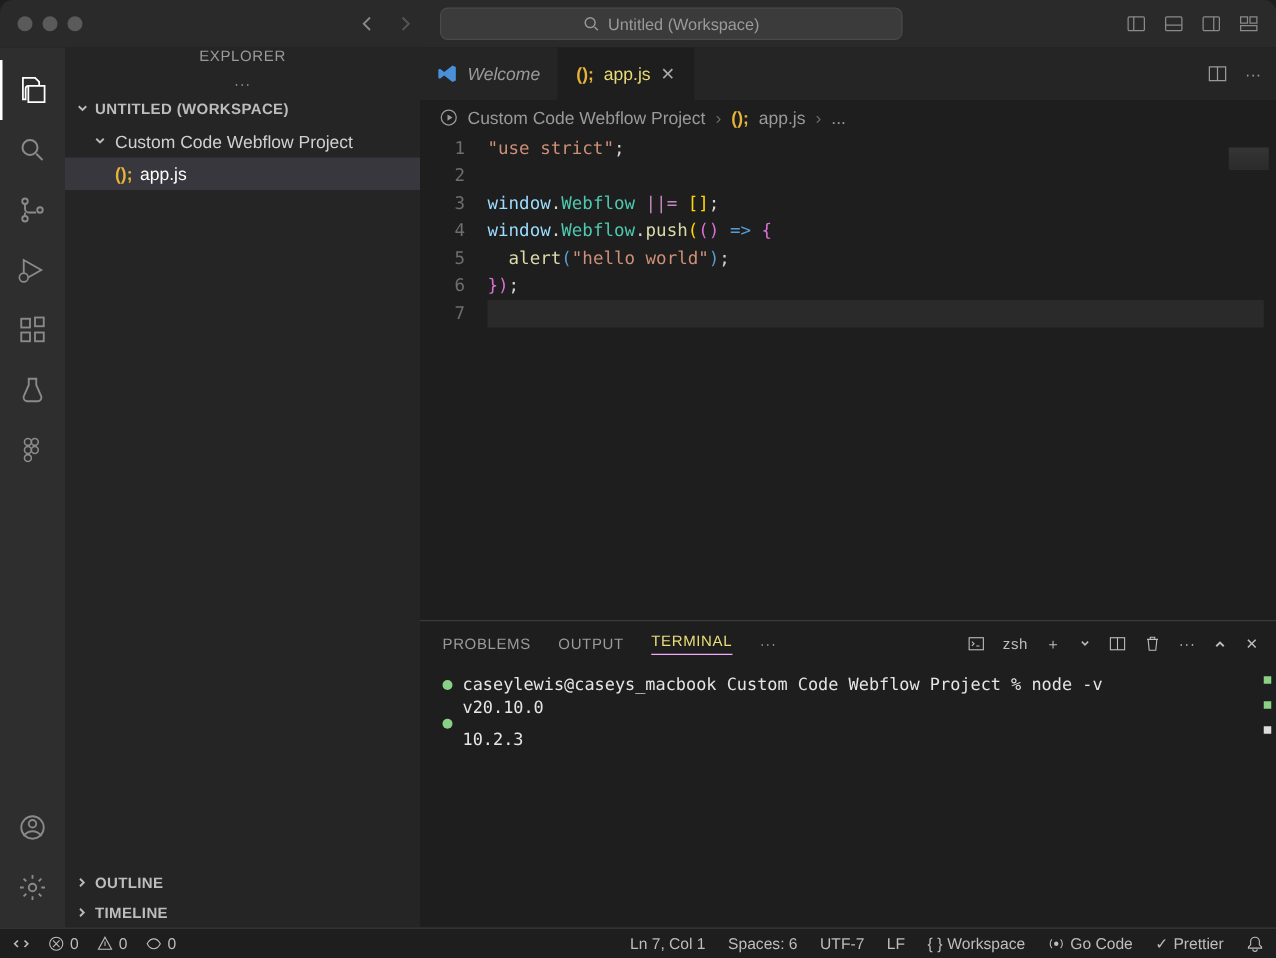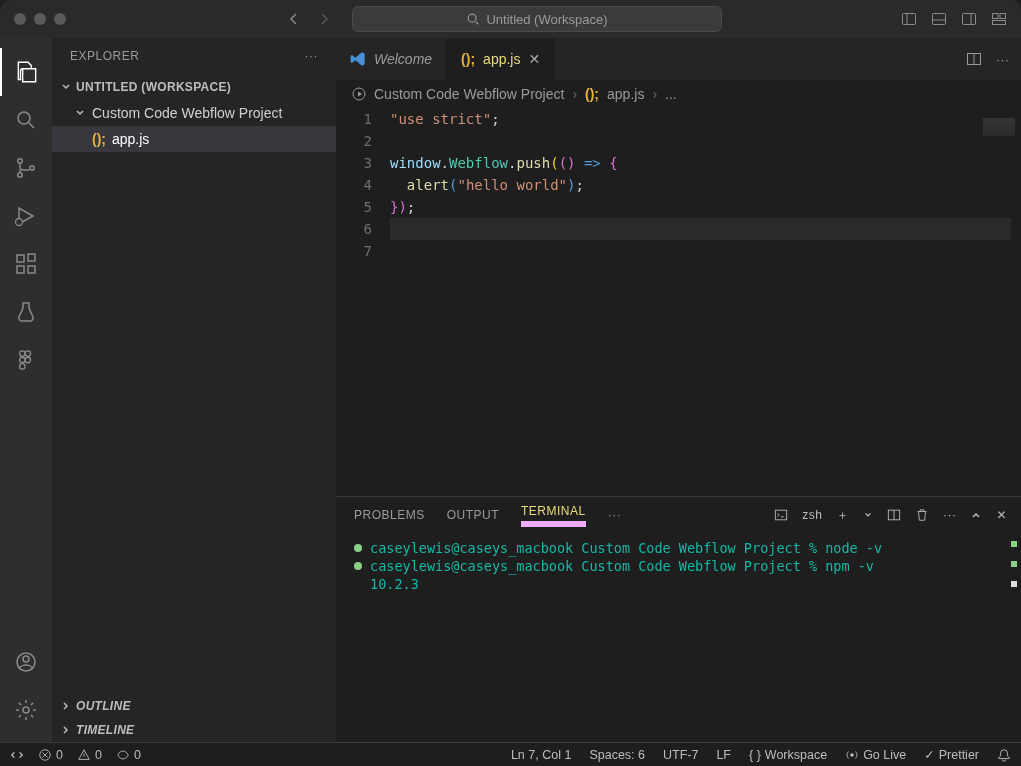--- a/index.html
+++ b/index.html
@@ -81,20 +81,21 @@
     }
     .sidebar-header {
       height: 36px;
       display: flex;
       align-items: center;
       padding: 0 18px;
       justify-content: space-between;
       color: #9a9a9a;
       font-size: 12px;
       letter-spacing: 0.5px;
+      flex-direction: column;
     }
     .workspace-row {
       height: 26px;
       display: flex;
       align-items: center;
       padding: 0 8px;
       gap: 4px;
       font-size: 12px;
       font-weight: 600;
       color: #bdbdbd;
@@ -105,21 +106,21 @@
       display: flex;
       align-items: center;
       gap: 6px;
       font-size: 14px;
       color: #d0d0d0;
       cursor: pointer;
     }
     .tree-row.indent1 { padding-left: 22px; }
     .tree-row.indent2 { padding-left: 40px; }
     .tree-row.selected { background: #37373d; color: #fff; }
-    .sidebar-sections { margin-top: auto; border-top: none; font-style: italic; }
+    .sidebar-sections { margin-top: auto; border-top: none; }
     .sidebar-section {
       height: 24px;
       display: flex;
       align-items: center;
       padding: 0 8px;
       gap: 4px;
       font-size: 12px;
       font-weight: 600;
       letter-spacing: 0.3px;
       color: #bdbdbd;
@@ -220,30 +221,30 @@
       display: flex;
       align-items: center;
       padding: 0 18px;
       gap: 22px;
       font-size: 12px;
       letter-spacing: 0.5px;
       color: #9a9a9a;
       position: relative;
     }
     .panel-tab { cursor: pointer; }
-    .panel-tab.active { color: #eadd78; border-bottom: 6px solid #f0abfc; padding-bottom: 3px; }
+    .panel-tab.active { color: #eadd78; border-bottom: 1px solid #f0abfc; padding-bottom: 3px; }
     .panel-right { position: absolute; right: 14px; display: flex; gap: 14px; align-items: center; color: #bdbdbd; }
 
     .terminal-body {
       flex: 1;
       padding: 6px 18px;
       font-family: "Menlo", "Consolas", monospace;
       font-size: 13.5px;
       line-height: 18px;
-      color: #14b8a6;
+      color: #e5e5e5;
       position: relative;
     }
     .term-line { display: flex; gap: 8px; align-items: center; }
     .bullet-green { width: 8px; height: 8px; border-radius: 50%; background: #89d185; flex-shrink: 0; }
     .bullet-hollow { width: 8px; height: 8px; border-radius: 50%; border: 1.5px solid #bbb; flex-shrink: 0; }
     .term-cursor { display: inline-block; width: 8px; height: 14px; border: 1px solid #ccc; vertical-align: middle; }
     .term-right-marks { position: absolute; right: 4px; top: 8px; display: flex; flex-direction: column; gap: 14px; }
     .mark-green { width: 6px; height: 6px; background: #89d185; }
     .mark-white { width: 6px; height: 6px; background: #ddd; }
 
@@ -483,20 +484,21 @@
         <div>2</div>
         <div>3</div>
         <div>4</div>
         <div>5</div>
         <div>6</div>
         <div>7</div>
       </div>
       <div class="code">
         <div class="code-line"><span class="tok-str">"use strict"</span><span class="tok-punc">;</span></div>
         <div class="code-line">&nbsp;</div>
+        <div class="code-line"><span class="tok-obj">window</span><span class="tok-punc">.</span><span class="tok-prop">Webflow</span><span class="tok-op"> ||= </span><span class="tok-brace">[]</span><span class="tok-punc">;</span></div>
         <div class="code-line"><span class="tok-obj">window</span><span class="tok-punc">.</span><span class="tok-prop">Webflow</span><span class="tok-punc">.</span><span class="tok-func">push</span><span class="tok-brace">(</span><span class="tok-brace2">()</span><span class="tok-paren"> =&gt; </span><span class="tok-brace2">{</span></div>
         <div class="code-line"><span>  </span><span class="tok-func">alert</span><span class="tok-paren">(</span><span class="tok-str">"hello world"</span><span class="tok-paren">)</span><span class="tok-punc">;</span></div>
         <div class="code-line"><span class="tok-brace2">})</span><span class="tok-punc">;</span></div>
         <div class="code-line hl-line">&nbsp;</div>
       </div>
       <div class="minimap"></div>
     </div>
 
     <div class="panel">
       <div class="panel-tabs">
@@ -536,23 +538,25 @@
               </svg>
             </span>
           <span>✕</span>
         </div>
       </div>
       <div class="terminal-body">
         <div class="term-line">
             <span class="bullet-green"></span>
             <span>caseylewis@caseys_macbook Custom Code Webflow Project % node -v</span>
           </div>
+        <div class="term-line" style="padding-left:16px">
+            <span>v20.10.0</span>
+          </div>
         <div class="term-line">
             <span class="bullet-green"></span>
-            <span>caseylewis@caseys_macbook Custom Code Webflow Project % npm -v</span>
           </div>
         <div class="term-line" style="padding-left:16px">
             <span>10.2.3</span>
           </div>
         <div class="term-right-marks">
           <div class="mark-green"></div>
           <div class="mark-green"></div>
           <div class="mark-white"></div>
         </div>
       </div>
@@ -595,21 +599,21 @@
     <span class="status-item">LF</span>
     <span class="status-item">
       <span>{ }</span>
       <span>Workspace</span>
     </span>
     <span class="status-item">
       <svg width="14" height="14" viewBox="0 0 16 16">
           <circle cx="8" cy="8" r="2" fill="#bdbdbd"></circle>
           <path d="M4 4a6 6 0 0 0 0 8M12 4a6 6 0 0 1 0 8" stroke="#bdbdbd" fill="none"></path>
         </svg>
-      <span>Go Live</span>
+      <span>Go Code</span>
     </span>
     <span class="status-item">
       <span>✓</span>
       <span>Prettier</span>
     </span>
     <span class="status-item">
       <svg width="14" height="14" viewBox="0 0 16 16">
           <path d="M8 2a4 4 0 0 0-4 4v3l-2 2v1h12v-1l-2-2V6a4 4 0 0 0-4-4zM6 13a2 2 0 0 0 4 0" stroke="#bdbdbd" fill="none"></path>
         </svg>
     </span>

